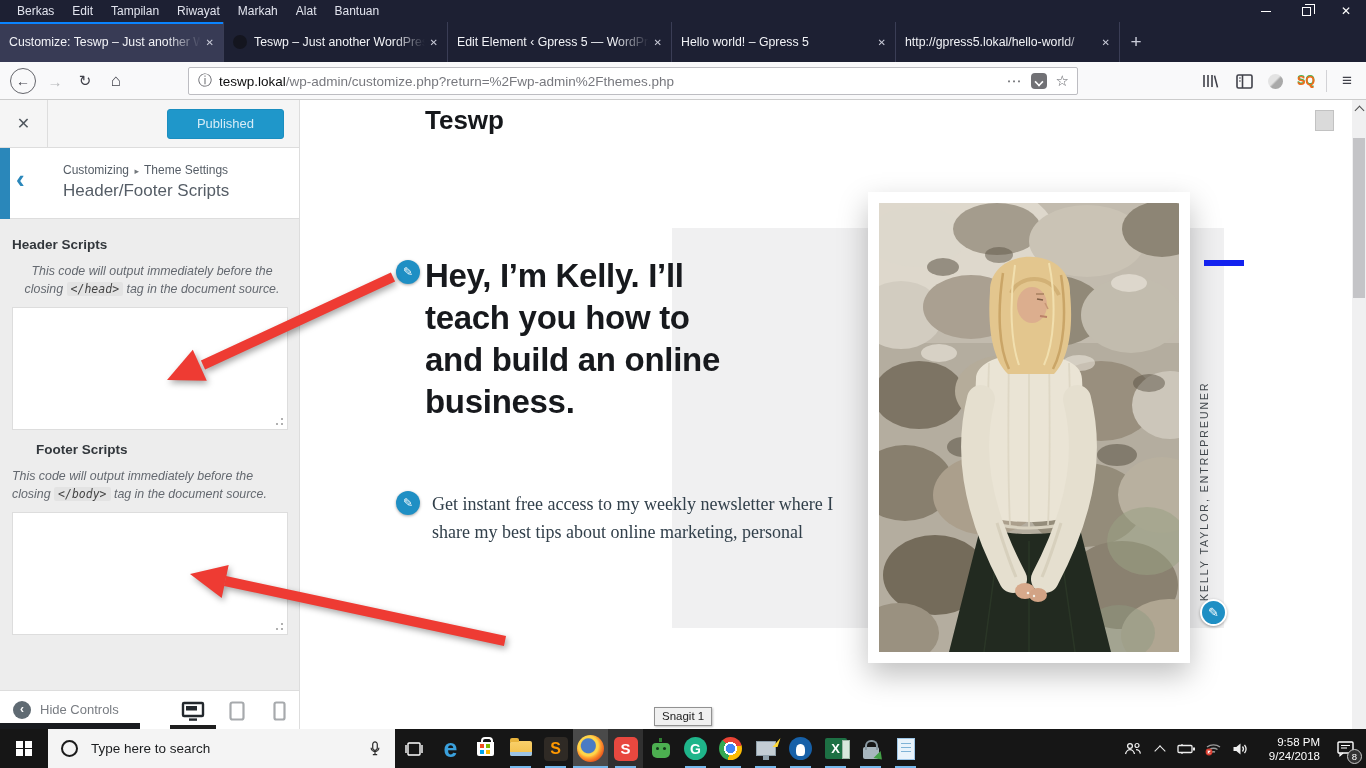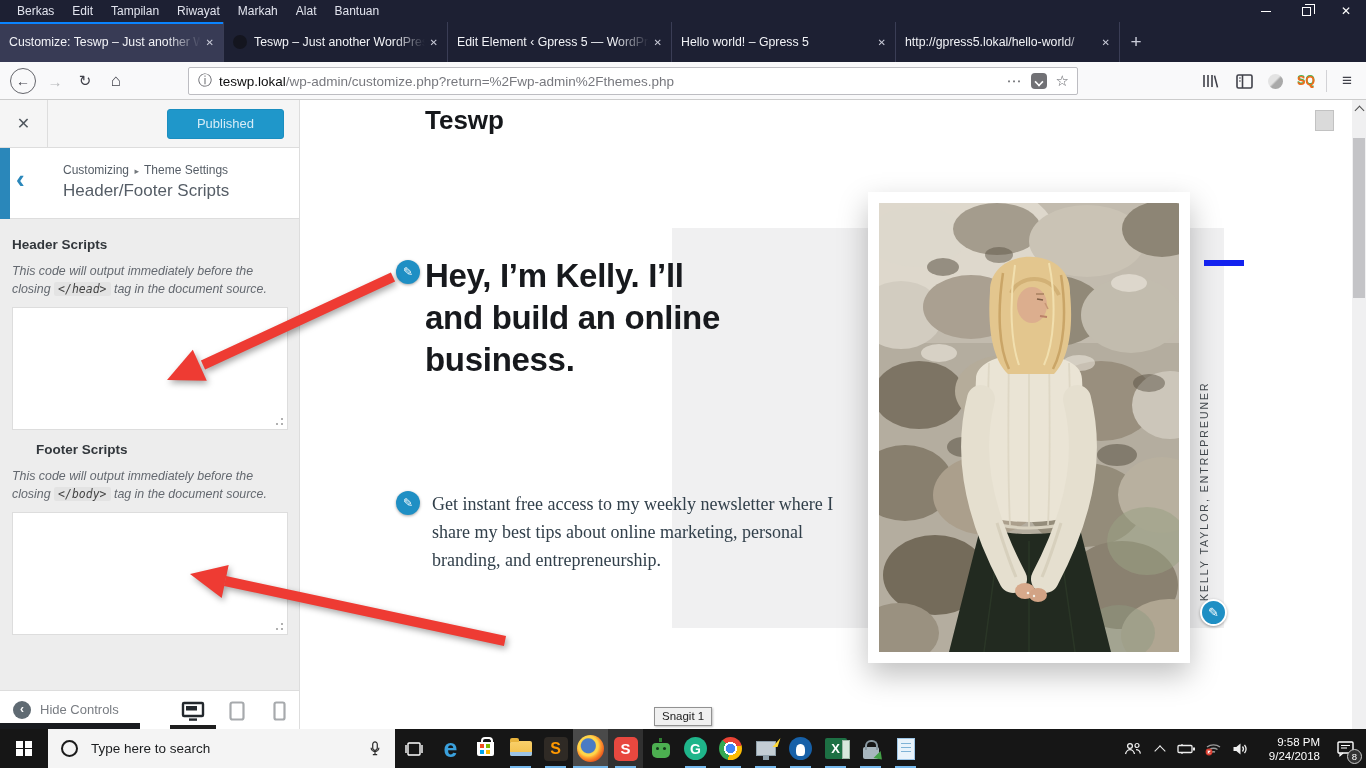--- a/index.html
+++ b/index.html
@@ -269,21 +269,21 @@
         <div class="panel-back">‹</div>
         <div class="crumb">
           <span>Customizing</span>
           <span class="crumb-sep">▸</span>
           <span>Theme Settings</span>
         </div>
         <div class="panel-title">Header/Footer Scripts</div>
       </div>
 
       <div class="sect-label" style="top:137px;">Header Scripts</div>
-      <div class="sect-desc" style="top:162px;">
+      <div class="sect-desc" style="top:162px;text-align:center;">
         <span>This code will output immediately before the closing</span>
         <span class="code-chip">&lt;/head&gt;</span>
         <span>tag in the document source.</span>
       </div>
       <textarea class="script-box" style="top: 207px;"></textarea>
       <span class="grip" style="left:281px; top:323px;"></span>
 
       <div class="sect-label" style="top:342px;padding-left:24px;">Footer Scripts</div>
       <div class="sect-desc" style="top:367px;">
         <span>This code will output immediately before the closing</span>
@@ -319,31 +319,31 @@
       </div>
       <div class="dark-edge"></div>
     </aside>
 
     <main class="preview">
       <div class="site-title">Teswp</div>
       <div class="gray-block"></div>
 
       <div class="hero-heading">
         <div>Hey, I’m Kelly. I’ll</div>
+        <div>teach you how to</div>
         <div>and build an online</div>
         <div>business.</div>
       </div>
       <div class="pencil pencil-1">
           <span>✎</span>
         </div>
 
       <div class="hero-para">
         <div>Get instant free access to my weekly newsletter where I</div>
         <div>share my best tips about online marketing, personal</div>
-        <div>branding, and entrepreneurship.</div>
       </div>
       <div class="pencil pencil-2">
           <span>✎</span>
         </div>
 
       <div class="photo-frame">
         <svg viewBox="0 0 300 449">
           <rect width="300" height="449" fill="#b4ad9f"></rect>
           <rect width="300" height="140" fill="#cfc9bd" opacity=".5"></rect>
           <ellipse cx="60" cy="40" rx="120" ry="70" fill="#e9e4d8" opacity=".7"></ellipse>

